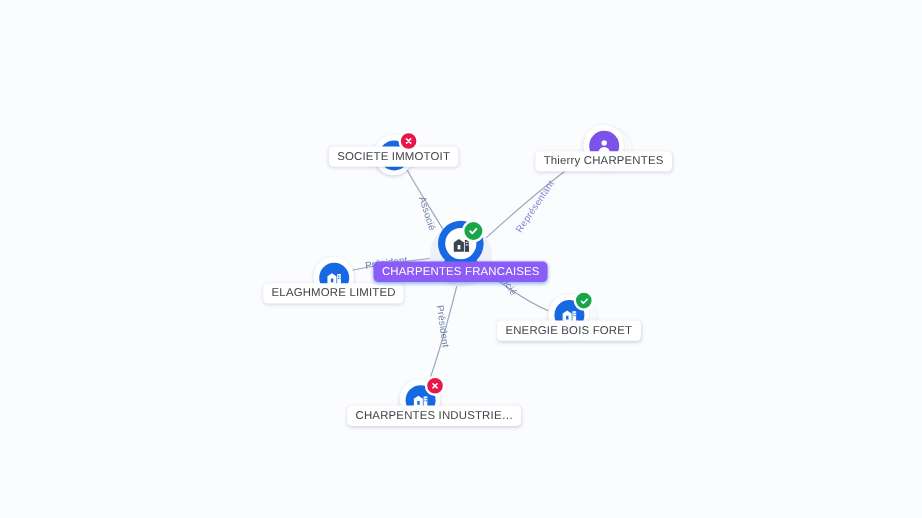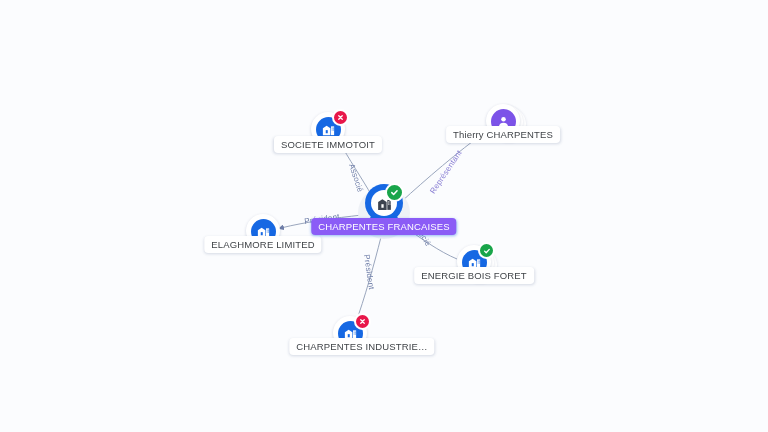--- a/index.html
+++ b/index.html
@@ -142,40 +142,40 @@
             <rect x="7.6" y="13" width="3.2" height="5" fill="#1668e3"></rect>
           </svg>
         </div>
       </div>
       <div class="badge bad" style="right:-4px;top:-3px;">
         <svg width="7" height="7" viewBox="0 0 10 10" stroke="#fff" stroke-width="1.8" stroke-linecap="round">
           <path d="M2.5 2.5 L7.5 7.5 M7.5 2.5 L2.5 7.5"></path>
         </svg>
       </div>
     </div>
-    <div class="node-label" style="top:24px;">SOCIETE IMMOTOIT</div>
+    <div class="node-label" style="top:10px;">SOCIETE IMMOTOIT</div>
   </div>
 
   <div class="node" style="left:503px;top:121px;">
     <div class="node-icon-wrap">
       <div class="stack s1"></div>
       <div class="stack s2"></div>
       <div class="circle">
         <div class="inner purple">
           <svg width="15" height="15" viewBox="0 0 24 24" fill="#fff">
             <circle cx="12" cy="8.2" r="3.6"></circle>
             <path d="M4.6 20.5c0-4.1 3.3-6.6 7.4-6.6s7.4 2.5 7.4 6.6z"></path>
           </svg>
         </div>
       </div>
     </div>
     <div class="node-label" style="top:22px;">Thierry CHARPENTES</div>
   </div>
 
-  <div class="node" style="left:263px;top:231px;">
+  <div class="node" style="left:278px;top:231px;">
     <div class="node-icon-wrap">
       <div class="circle">
         <div class="inner blue">
           <svg width="15" height="15" viewBox="0 0 24 24" fill="#fff">
             <path d="M3 21V10l6-4 6 4v11H3z"></path>
             <rect x="16" y="7" width="5" height="14"></rect>
             <rect x="17.2" y="9" width="1.2" height="1.6" fill="#1668e3"></rect>
             <rect x="19.2" y="9" width="1.2" height="1.6" fill="#1668e3"></rect>
             <rect x="17.2" y="12" width="1.2" height="1.6" fill="#1668e3"></rect>
             <rect x="19.2" y="12" width="1.2" height="1.6" fill="#1668e3"></rect>

